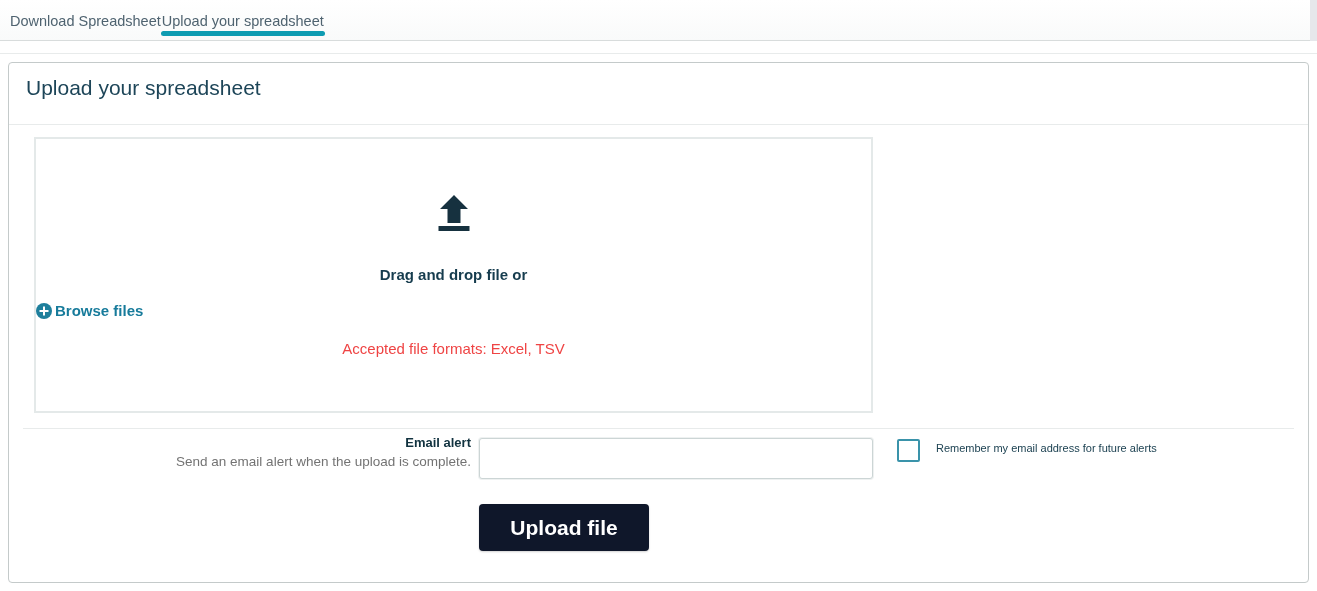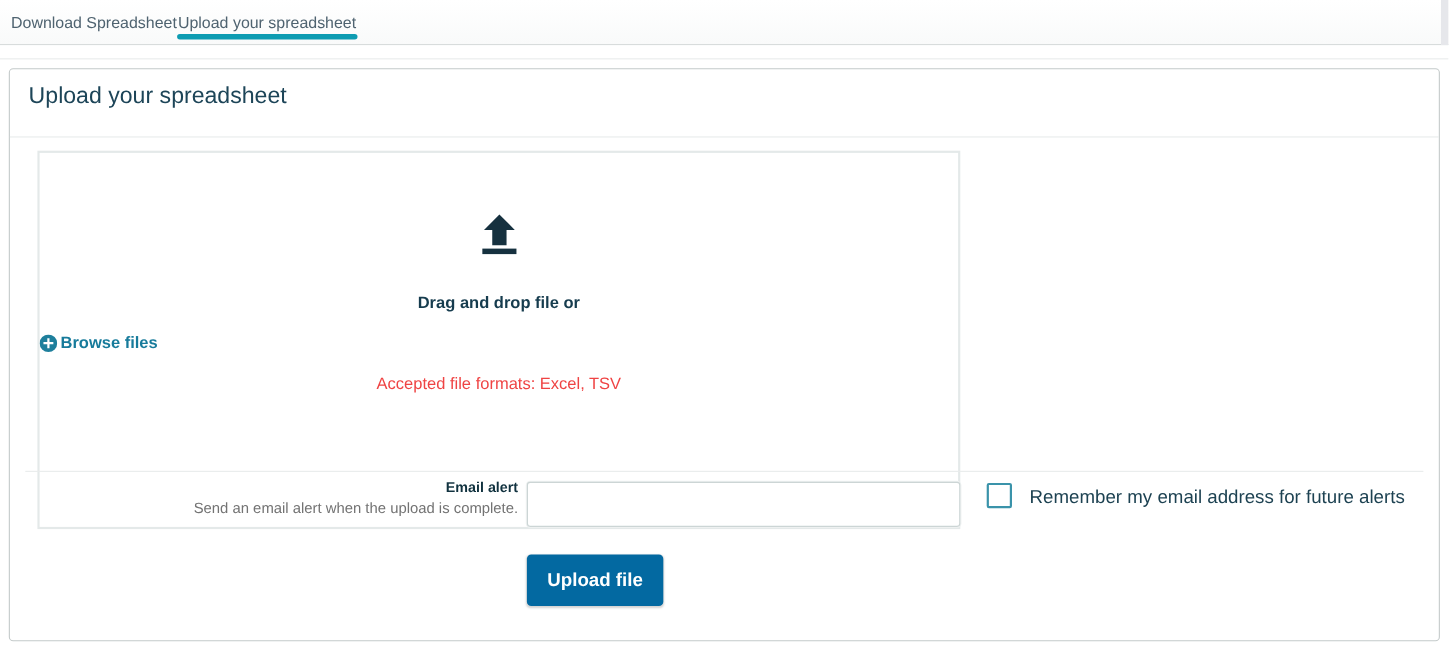--- a/index.html
+++ b/index.html
@@ -19,47 +19,47 @@
 
   .hairline{position:absolute;left:0;top:53px;width:1317px;height:1px;background:#e8ebeb;}
 
   
   .card{position:absolute;left:8px;top:62px;width:1301px;height:521px;
         background:#fff;border:1px solid #c4caca;border-radius:4px;box-sizing:border-box;}
   .card-title{position:absolute;left:17px;top:13px;font-size:21px;color:#1d4558;}
   .header-line{position:absolute;left:0;right:0;top:61px;height:1px;background:#e8ebeb;}
 
   
-  .dropzone{position:absolute;left:25px;top:74px;width:839px;height:344px;
+  .dropzone{position:absolute;left:25px;top:74px;width:839px;height:276px;
             border:2px solid #e4e9e9;box-sizing:border-box;text-align:center;cursor:pointer;}
   .dz-icon{display:inline-block;margin-top:55px;}
   .dz-heading{margin-top:30px;font-size:15px;font-weight:bold;color:#163c4e;}
   .dz-browse{margin-top:19px;display:flex;align-items:center;gap:3px;
              color:#177b9b;font-weight:bold;font-size:15px;cursor:pointer;}
   .dz-formats{margin-top:21px;font-size:15px;color:#ef4444;}
 
   .section-divider{position:absolute;left:14px;right:14px;top:365px;height:1px;background:#e8ebeb;}
 
   
   .email-label-block{position:absolute;left:0;top:372px;width:462px;text-align:right;}
   .email-label{font-size:13px;font-weight:bold;color:#11323f;}
   .email-help{margin-top:4px;font-size:13.5px;color:#737373;}
   .email-input{position:absolute;left:470px;top:375px;width:394px;height:41px;
                box-sizing:border-box;border:1px solid #ccd5d5;border-radius:3px;
                box-shadow:0 0 0 1px #eef1f1;padding:0 10px;font-size:15px;color:#11323f;
                font-family:"Liberation Sans", sans-serif;outline:none;}
   .remember-checkbox{position:absolute;left:888px;top:376px;width:23px;height:23px;
                -webkit-appearance:none;appearance:none;margin:0;background:#fff;
                border:2px solid #3a93aa;border-radius:2px;box-sizing:border-box;cursor:pointer;}
-  .remember-label{position:absolute;left:927px;top:379px;font-size:17px;color:#1d4252;}
+  .remember-label{position:absolute;left:927px;top:379px;font-size:11px;color:#1d4252;}
 
   
-  .upload-btn{position:absolute;left:470px;top:441px;width:124px;height:47px;
-              background:#0369a1;border:none;border-radius:4px;color:#ffffff;
-              font-weight:bold;font-size:17px;font-family:"Liberation Sans", sans-serif;
+  .upload-btn{position:absolute;left:470px;top:441px;width:170px;height:47px;
+              background:#0f172a;border:none;border-radius:4px;color:#ffffff;
+              font-weight:bold;font-size:21px;font-family:"Liberation Sans", sans-serif;
               box-shadow:0 1px 2px rgba(0,0,0,.18);cursor:pointer;}
 </style>
 </head>
 <body>
 
 <div class="screen">
 
   <div class="tabbar">
     <div class="tabs">
       <div class="tab">

